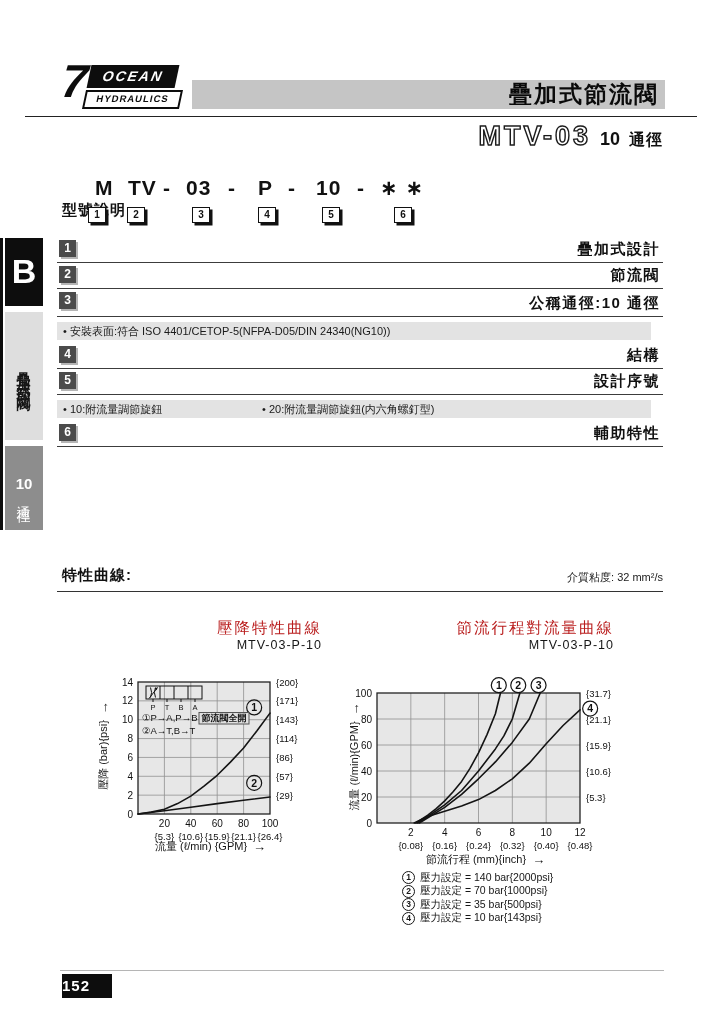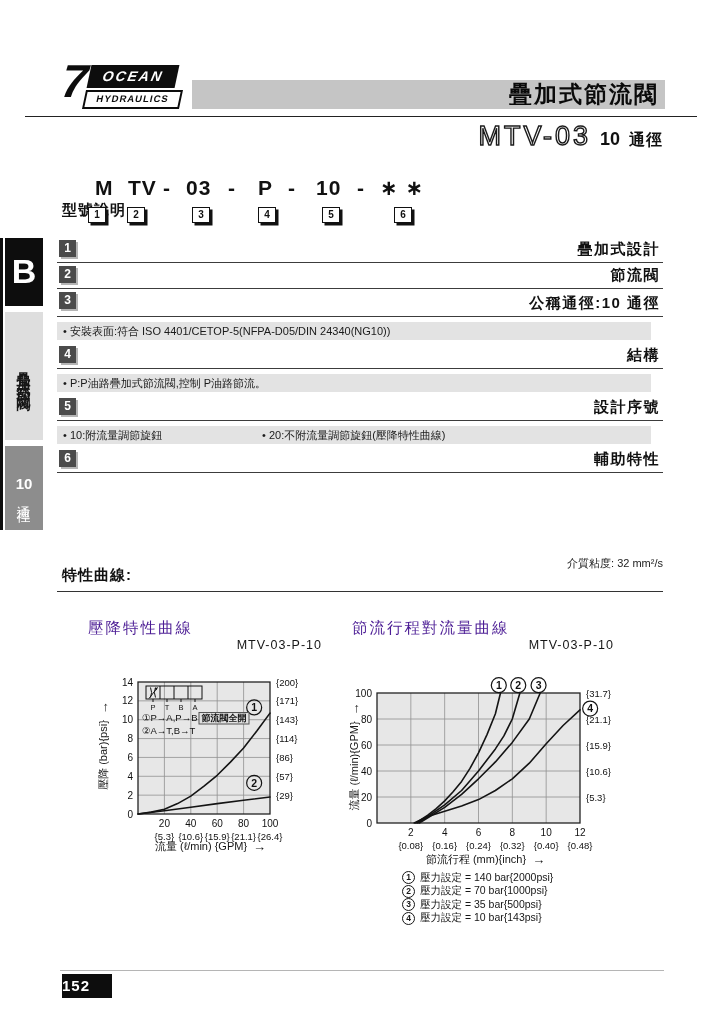--- a/index.html
+++ b/index.html
@@ -19,21 +19,21 @@
     letter-spacing:2px;text-align:center;line-height:23px;}
   .logo-hyd{position:absolute;left:22px;top:26px;width:93px;height:15px;background:#fff;
     border:2px solid #0d0d0d;transform:skewX(-12deg);color:#0d0d0d;font-weight:bold;
     font-size:9.5px;letter-spacing:1px;text-align:center;line-height:14px;}
   .title-bar{left:192px;top:80px;width:473px;height:29px;background:#c5c5c5;
     display:flex;align-items:center;justify-content:flex-end;padding-right:6px;box-sizing:border-box;}
   .title-bar .t{font-size:23px;font-weight:bold;letter-spacing:2px;color:#0a0a0a;}
   .header-rule{left:25px;top:116px;width:672px;height:0;border-top:1.6px solid #222;}
   .model-line{left:300px;top:121px;width:363px;height:30px;display:flex;align-items:baseline;
     justify-content:flex-end;gap:9px;}
-  .model-outline{font-size:27px;font-weight:normal;letter-spacing:3px;color:#fff;
+  .model-outline{font-size:27px;font-weight:bold;letter-spacing:3px;color:#fff;
     -webkit-text-stroke:1.4px #1a1a1a;text-shadow:0 0 1px #444;}
   .model-size{font-size:18px;font-weight:bold;}
   .model-size-unit{font-size:16px;font-weight:600;letter-spacing:1px;}
 
   
   .sec-heading{font-size:15px;font-weight:bold;letter-spacing:1px;}
   .mh{left:62px;top:153px;margin-top:48px;}
   .code-wrap{left:57px;top:176px;width:606px;height:56px;}
   .code-wrap .cl{position:absolute;top:0;font-size:21px;font-weight:bold;letter-spacing:1px;}
   .code-wrap .cb{position:absolute;top:31px;width:16px;height:14px;background:#fff;border:1.6px solid #111;
@@ -61,24 +61,24 @@
     display:flex;align-items:center;justify-content:center;}
   .tab-title .vtxt{writing-mode:vertical-lr;text-orientation:upright;font-size:14px;
     font-weight:600;letter-spacing:5px;color:#161616;}
   .tab-size{left:5px;top:446px;width:38px;height:84px;background:#8d8d8d;color:#fff;
     display:flex;flex-direction:column;align-items:center;justify-content:center;gap:2px;}
   .tab-size .num{font-size:15px;font-weight:bold;}
   .tab-size .vtxt{writing-mode:vertical-lr;text-orientation:upright;font-size:14px;letter-spacing:4px;}
 
   
   .curves-head{left:62px;top:566px;}
-  .viscosity{left:363px;top:556px;width:300px;text-align:right;font-size:11px;color:#222;}
+  .viscosity{left:363px;top:570px;width:300px;text-align:right;font-size:11px;color:#222;}
   .curves-rule{left:57px;top:591px;width:606px;height:0;border-top:1.4px solid #333;}
 
-  .chart-title{position:absolute;text-align:left;font-size:15.5px;letter-spacing:2px;color:#4c1d95;}
+  .chart-title{position:absolute;text-align:right;font-size:15.5px;letter-spacing:2px;color:#b91c1c;}
   .chart-sub{position:absolute;text-align:right;font-size:12.5px;letter-spacing:1px;color:#161616;}
   .ct1{left:88px;top:618px;width:234px;} .cs1{left:88px;top:638px;width:234px;}
   .ct2{left:352px;top:618px;width:262px;} .cs2{left:352px;top:638px;width:262px;}
 
   .chart-svg{position:absolute;overflow:visible;}
   #c1,#c1o{left:90px;top:616px;} #c2{left:350px;top:616px;}
 
   .plotbg{fill:#e7e7e7;}
   .plotborder{fill:none;stroke:#222;stroke-width:1.3px;}
   .grid{stroke:#909090;stroke-width:0.8px;}
@@ -161,28 +161,27 @@
   </div>
   <div class="nrow big">
     <span class="nbox">3</span>
     <span class="nlabel">公稱通徑:10 通徑</span>
   </div>
   <div class="notebar">• 安裝表面:符合 ISO 4401/CETOP-5(NFPA-D05/DIN 24340(NG10))</div>
   <div class="nrow">
     <span class="nbox">4</span>
     <span class="nlabel">結構</span>
   </div>
-  <div class="notebar">• P:P油路疊加式節流閥,控制 P油路節流。</div>
   <div class="nrow">
     <span class="nbox">5</span>
     <span class="nlabel">設計序號</span>
   </div>
   <div class="notebar">
     <span>• 10:附流量調節旋鈕</span>
-    <span class="n2">• 20:不附流量調節旋鈕(壓降特性曲線)</span>
+    <span class="n2">• 20:附流量調節旋鈕(内六角螺釘型)</span>
   </div>
   <div class="nrow">
     <span class="nbox">6</span>
     <span class="nlabel">輔助特性</span>
   </div>
 </div>
 
 <div class="abs edge-line"></div>
 <div class="abs tab-b">B</div>
 <div class="abs tab-title">

